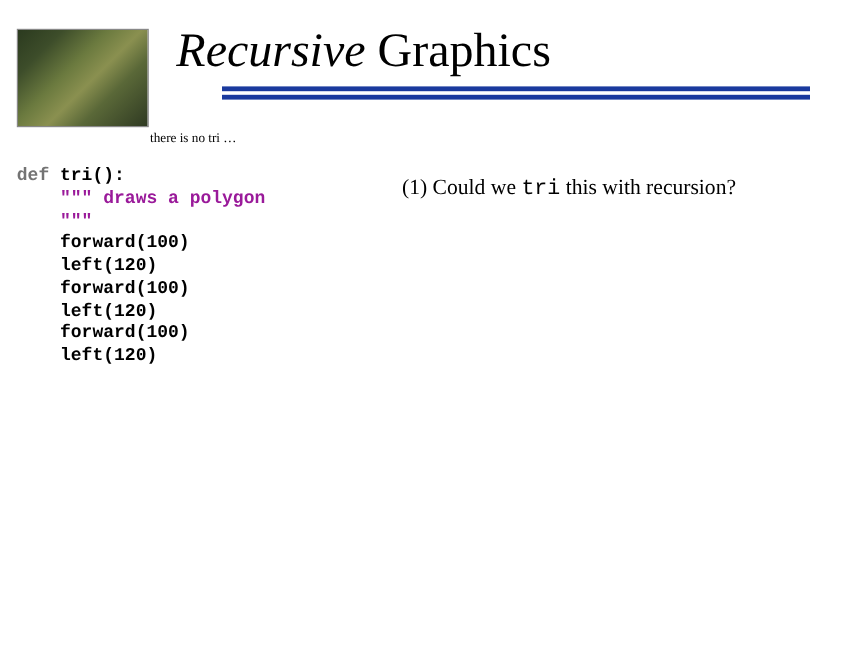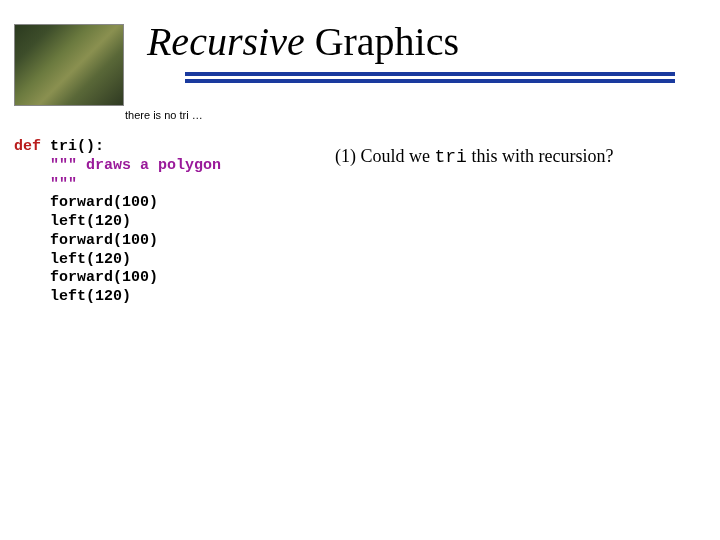--- a/index.html
+++ b/index.html
@@ -43,21 +43,21 @@
     height: 80px;
     background: linear-gradient(135deg, #2b3a1f 0%, #3d4d2a 20%, #6b7a3f 40%, #8a9050 55%, #5a6838 70%, #2f3a22 100%);
     border: 1px solid #888;
   }
   .yoda-caption {
     position: absolute;
     top: 109px;
     left: 125px;
     font-size: 11px;
     color: #000;
-    font-family: Liberation Sans, sans-serif;
+    font-family: Liberation Serif, serif;
   }
   .question {
     position: absolute;
     top: 106px;
     left: 335px;
     font-size: 18px;
     color: #000;
     margin-top: 40px;
   }
   .question .num {
@@ -71,21 +71,21 @@
     top: 138px;
     left: 14px;
     font-family: "Courier New", monospace;
     font-size: 15px;
     font-weight: bold;
     line-height: 1.25;
     white-space: pre;
     color: #000;
   }
   .codeblock .kw {
-    color: #b91c1c;
+    color: #737373;
   }
   .codeblock .str {
     color: #9a1a9a;
   }
 </style>
 </head>
 <body>
 
 <div class="title">
   <span class="italic">Recursive</span><span> Graphics</span>

